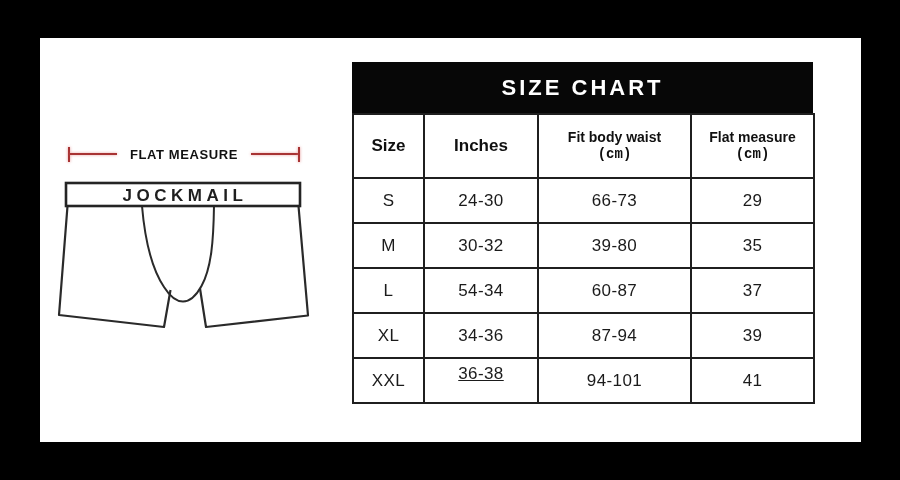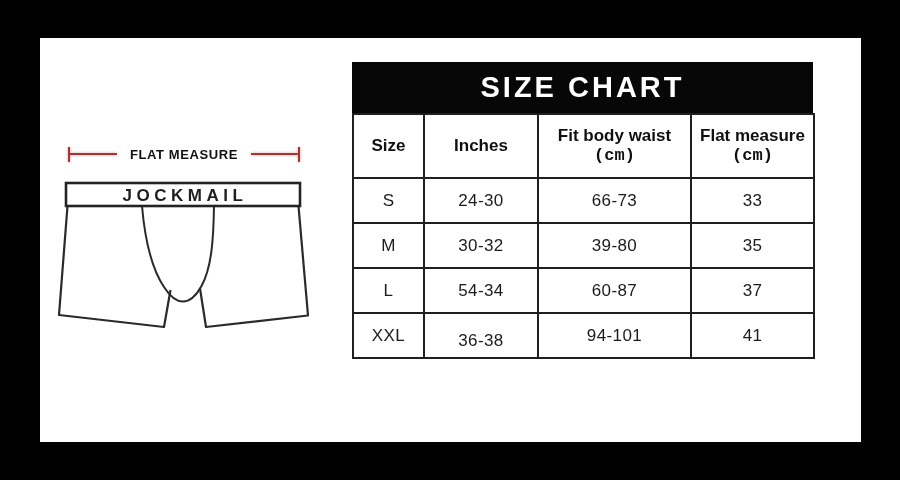--- a/index.html
+++ b/index.html
@@ -43,41 +43,41 @@
     font-weight:bold;font-size:17px;letter-spacing:4.5px;
     fill:#1e1e1e;
   }
 
   
   .chart{position:absolute;left:312px;top:24px;width:461px;}
   .banner{
     box-sizing:border-box;width:461px;height:51px;
     background:#070707;color:#ffffff;
     display:flex;align-items:center;justify-content:center;
-    font-size:29px;font-weight:bold;letter-spacing:3px;
+    font-size:22px;font-weight:bold;letter-spacing:3px;
   }
   table.size-table{
     border-collapse:collapse;table-layout:fixed;
     width:461px;background:#ffffff;
   }
   .size-table th,.size-table td{
     border:2px solid #1f1f1f;
     text-align:center;vertical-align:middle;
     padding:0;overflow:hidden;
   }
   .size-table thead tr{height:64px;}
   .size-table tbody tr{height:45px;}
   .size-table th{font-weight:bold;color:#101010;font-size:17px;}
   .size-table th .th-main{display:block;line-height:1.25;}
   .size-table th .th-sub{display:block;line-height:1.2;font-family:Liberation Mono, monospace;}
-  .size-table th.two-line{font-size:17px;}
+  .size-table th.two-line{font-size:14px;}
   .size-table td{
     font-size:17px;color:#1b1b1b;letter-spacing:.4px;
   }
-  td.va-top{vertical-align:top;padding-top:17px;}
+  td.va-top{vertical-align:top;padding-top:5px;text-decoration:underline;}
 </style>
 </head>
 <body>
 
 <div class="stage">
   <div class="canvas">
 
     <div class="illustration">
 
       <div class="measure">
@@ -127,33 +127,39 @@
               <span class="th-main">Flat measure</span>
               <span class="th-sub">(cm)</span>
             </th>
           </tr>
         </thead>
         <tbody>
           <tr>
             <td>S</td>
             <td>24-30</td>
             <td>66-73</td>
-            <td>33</td>
+            <td>29</td>
           </tr>
           <tr>
             <td>M</td>
             <td>30-32</td>
             <td>39-80</td>
             <td>35</td>
           </tr>
           <tr>
             <td>L</td>
             <td>54-34</td>
             <td>60-87</td>
             <td>37</td>
+          </tr>
+          <tr>
+            <td>XL</td>
+            <td>34-36</td>
+            <td>87-94</td>
+            <td>39</td>
           </tr>
           <tr>
             <td>XXL</td>
             <td class="va-top">36-38</td>
             <td>94-101</td>
             <td>41</td>
           </tr>
         </tbody>
       </table>
     </div>

